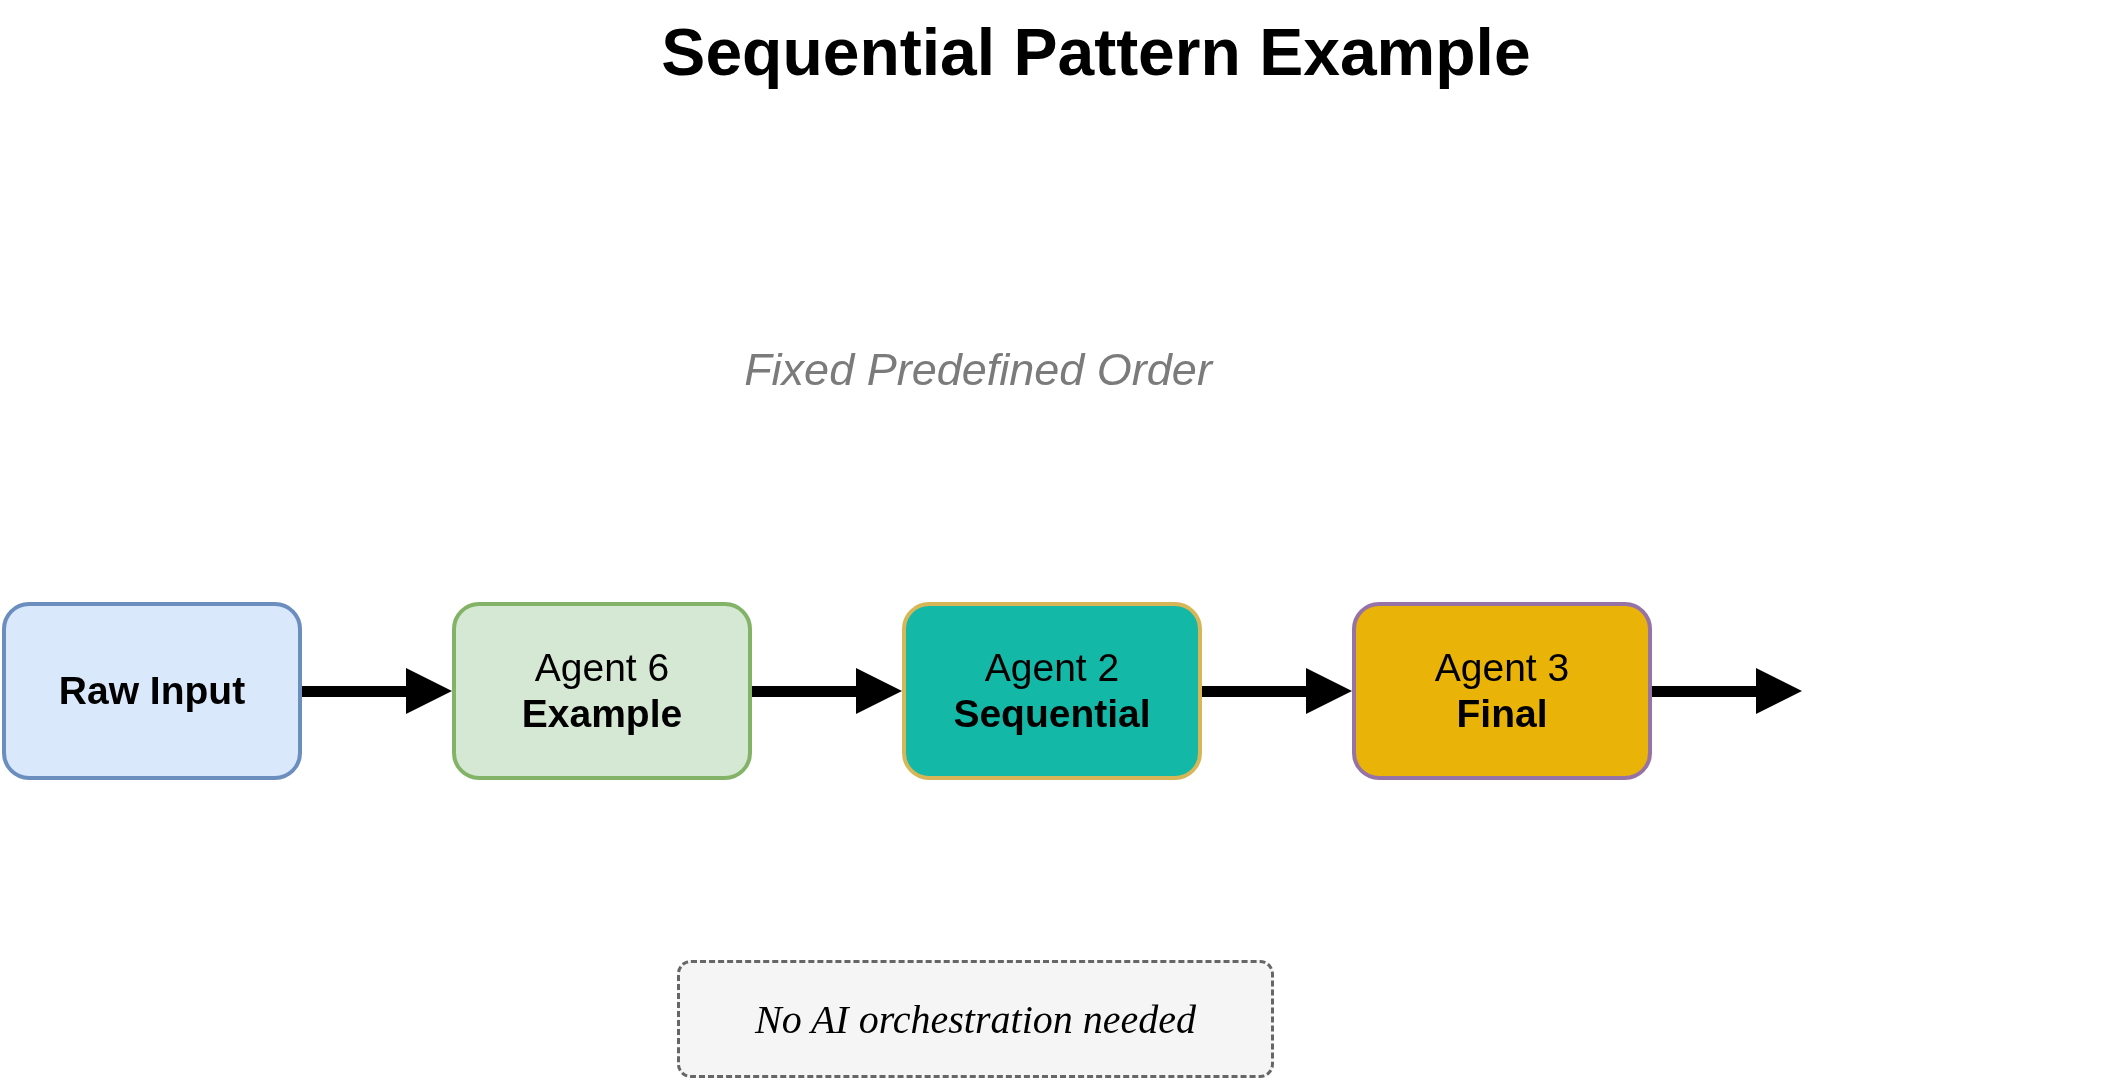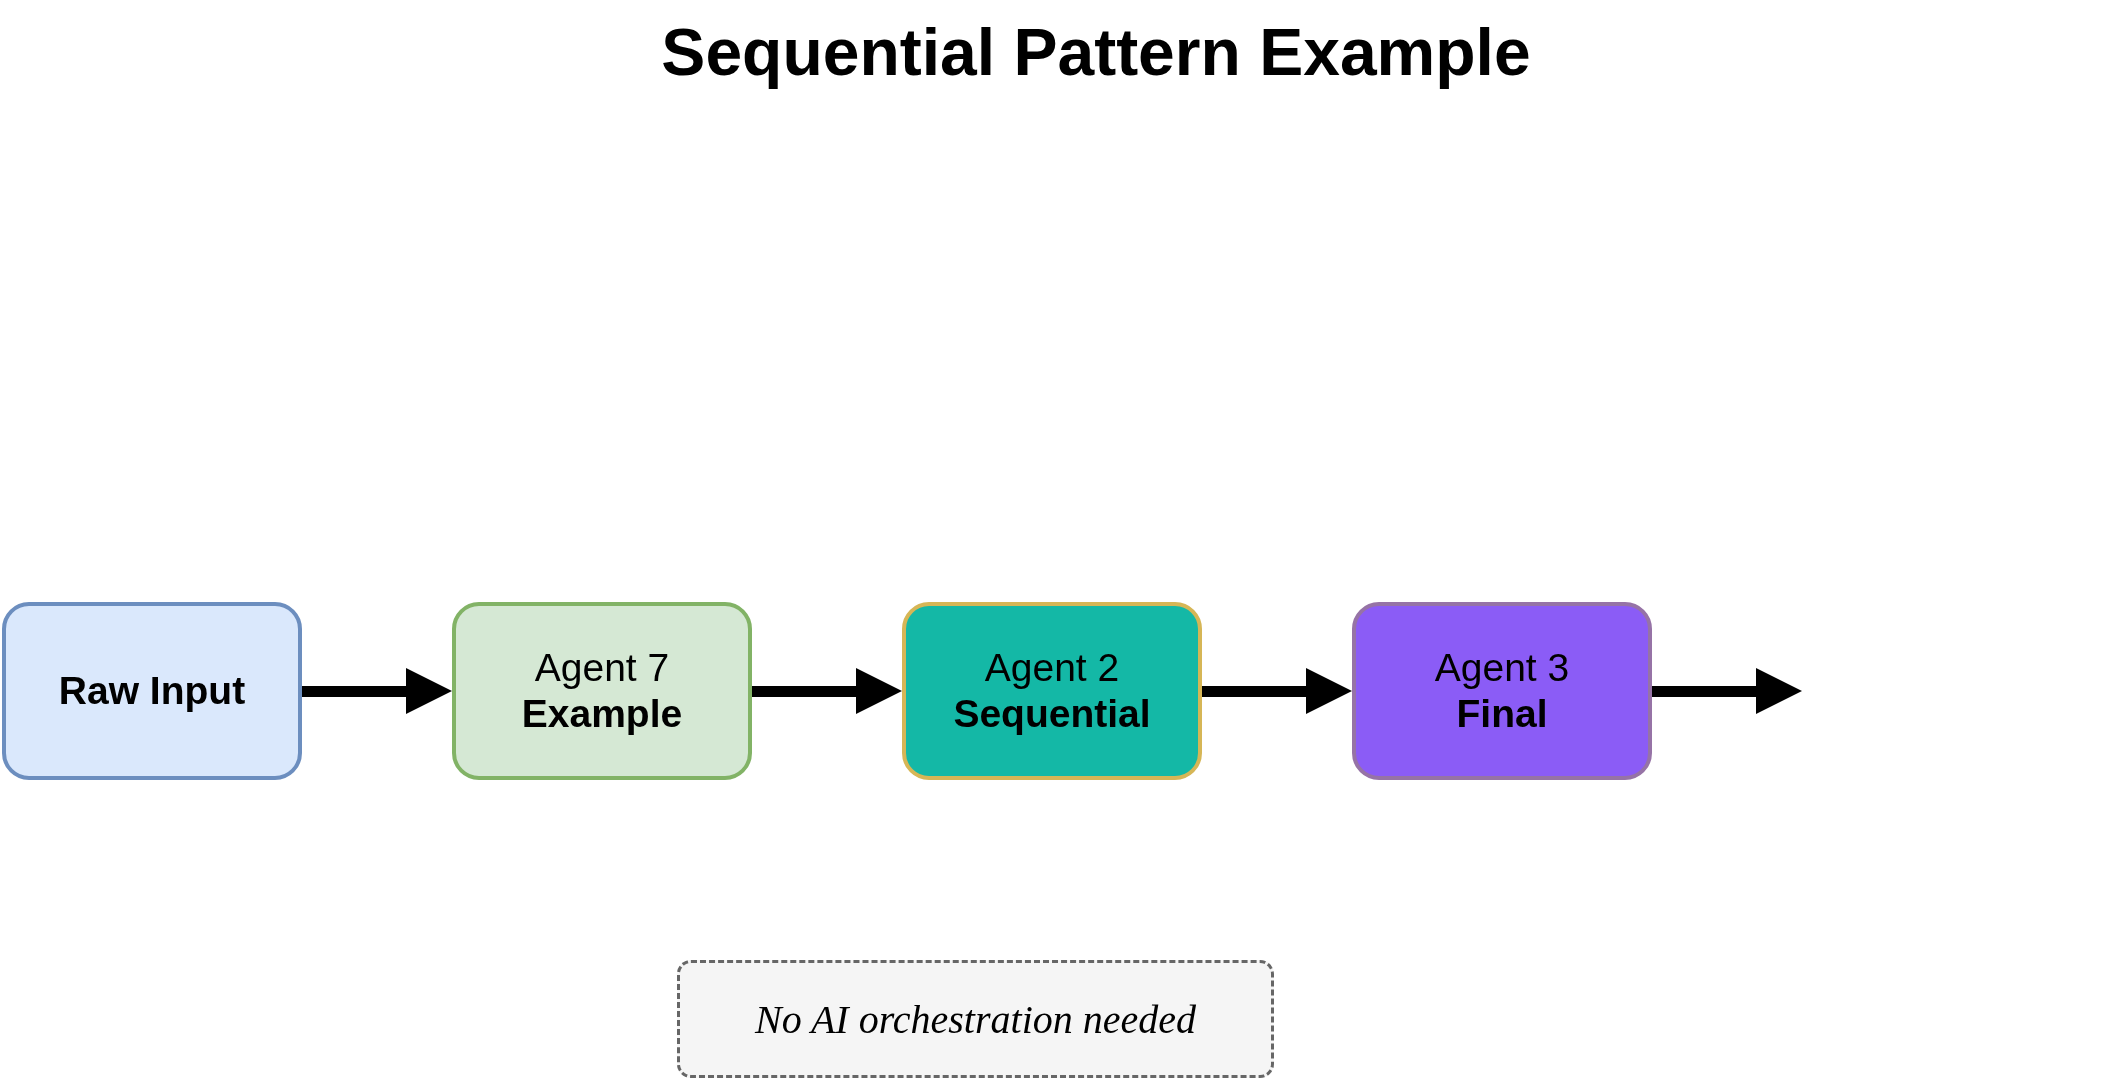--- a/index.html
+++ b/index.html
@@ -103,37 +103,38 @@
     white-space: nowrap;
   }
 </style>
 </head>
 <body>
 
 <div class="canvas">
 
   <div class="diagram-title" style="color: rgb(0, 0, 0);">Sequential Pattern Example</div>
 
+  <div class="diagram-subtitle" style="color: rgb(123, 123, 123);">Fixed Predefined Order</div>
 
   <div class="node node-0 bold-line1" style="background-color: rgb(218, 232, 252); border-color: rgb(108, 142, 191);">
     <span class="line1">Raw Input</span>
 
   </div>
 
   <div class="node node-1" style="background-color: rgb(213, 232, 212); border-color: rgb(130, 179, 102);">
-    <span class="line1">Agent 7</span>
+    <span class="line1">Agent 6</span>
     <span class="line2">Example</span>
   </div>
 
   <div class="node node-2" style="background-color: #14b8a6; border-color: rgb(214, 182, 86);">
     <span class="line1">Agent 2</span>
     <span class="line2">Sequential</span>
   </div>
 
-  <div class="node node-3" style="background-color: #8b5cf6; border-color: rgb(150, 115, 166); text-align: center;">
+  <div class="node node-3" style="background-color: #eab308; border-color: rgb(150, 115, 166); text-align: center;">
     <span class="line1">Agent 3</span>
     <span class="line2">Final</span>
   </div>
 
 
   <div class="arrow arrow-0">
     <div class="shaft" style="background-color: rgb(0, 0, 0);"></div>
     <div class="head" style="border-left-color: rgb(0, 0, 0);"></div>
   </div>
   <div class="arrow arrow-1">

